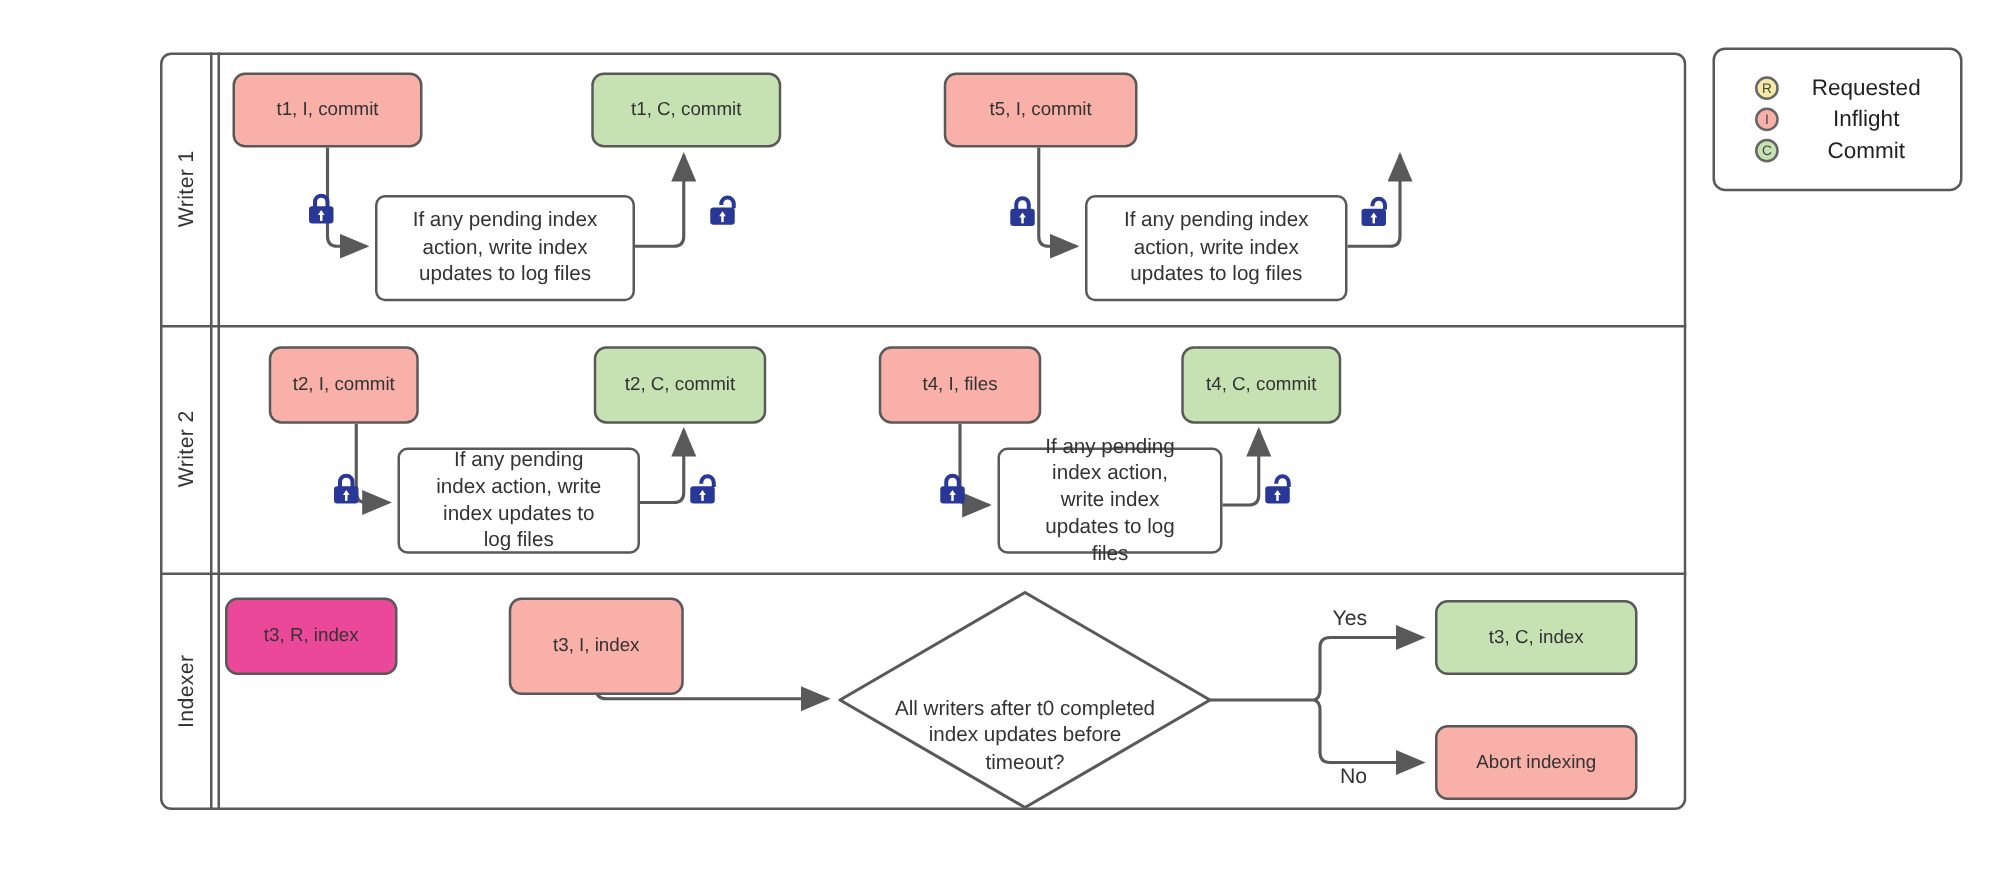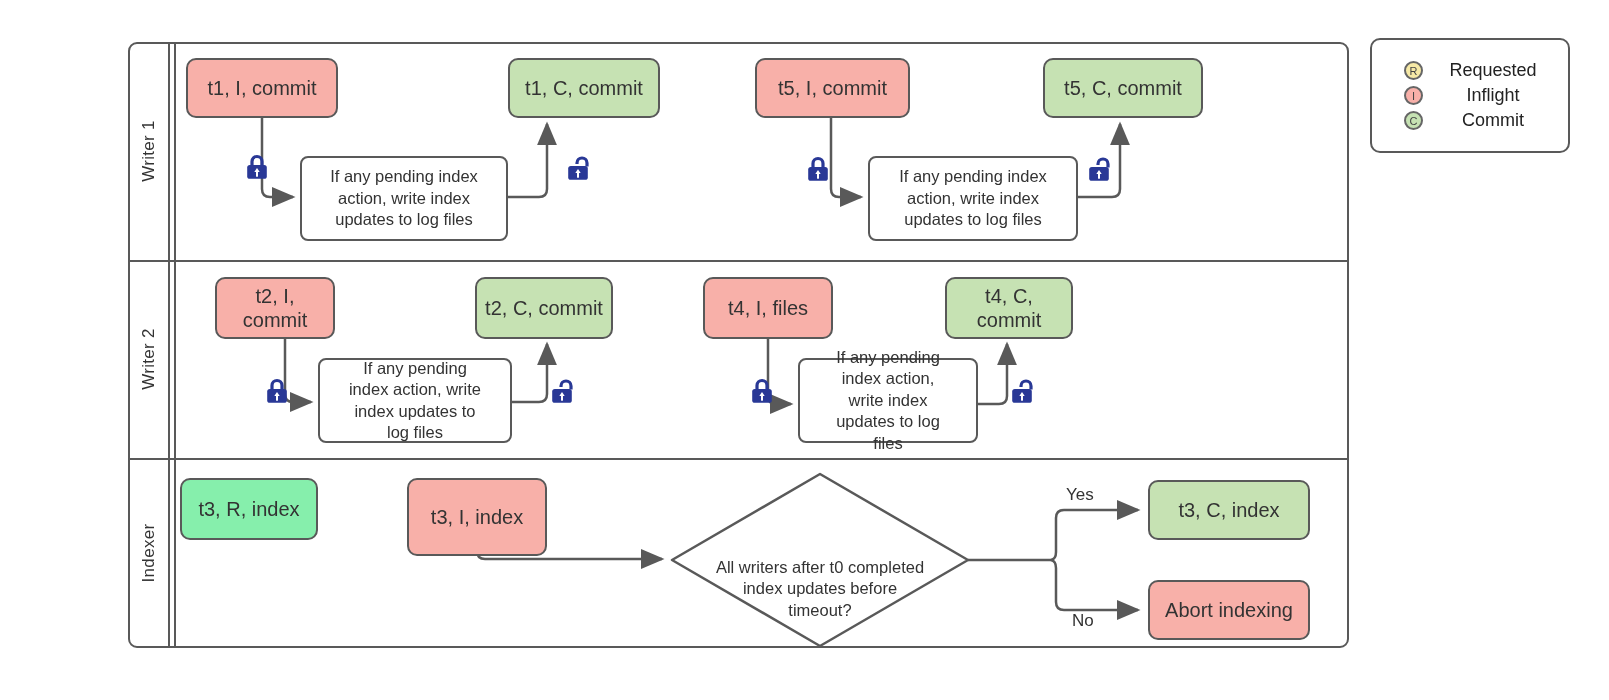--- a/index.html
+++ b/index.html
@@ -15,25 +15,25 @@
   .vline{position:absolute;top:42px;height:606px;width:0;border-left:2.5px solid #595959;}
   .lane-sep{position:absolute;left:128px;width:1221px;height:0;border-top:2.5px solid #595959;}
   .lane-label{
     position:absolute;transform:translate(-50%,-50%) rotate(-90deg);
     font-size:17px;color:#333;white-space:nowrap;letter-spacing:.3px;
   }
   
   .node{
     position:absolute;box-sizing:border-box;border:2.5px solid #595959;border-radius:10px;
     display:flex;align-items:center;justify-content:center;text-align:center;
-    font-size:20px;color:#333;line-height:1.2;padding:2px 6px;
+    font-size:15px;color:#333;line-height:1.2;padding:2px 6px;
   }
   .pink{background:#f8b0a9;}
   .green{background:#c6e2b3;}
-  .yellow{background:#86efac;}
+  .yellow{background:#ec4899;}
   .process{background:#ffffff;border-radius:8px;font-size:16.5px;line-height:1.3;padding:4px 24px;}
   .label-float{position:absolute;font-size:17px;color:#333;}
   .diamond-text{
     position:absolute;display:flex;align-items:center;justify-content:center;text-align:center;
     font-size:16.5px;line-height:1.3;color:#333;
   }
   
   .wires{position:absolute;left:0;top:0;}
   .lock{position:absolute;}
   
@@ -88,24 +88,23 @@
   <div class="vline" style="left:168px;"></div>
   <div class="vline" style="left:174px;"></div>
   <div class="lane-sep" style="top:260px;"></div>
   <div class="lane-sep" style="top:458px;"></div>
 
   <div class="lane-label" style="left:149px;top:151px;">Writer 1</div>
   <div class="lane-label" style="left:149px;top:359px;">Writer 2</div>
   <div class="lane-label" style="left:149px;top:553px;">Indexer</div>
 
   <div class="node pink" style="left:186px;top:58px;width:152px;height:60px;">t1, I, commit</div>
-  <div class="node green" style="left:473px;top:58px;width:152px;height:60px;margin-left:35px;">t1, C, commit</div>
+  <div class="node green" style="left:473px;top:58px;width:152px;height:60px;">t1, C, commit</div>
   <div class="node process" style="left:300px;top:156px;width:208px;height:85px;">If any pending index action, write index updates to log files</div>
   <div class="node pink" style="left:755px;top:58px;width:155px;height:60px;">t5, I, commit</div>
-  <div class="node green" style="left:1043px;top:58px;width:160px;height:60px;">t5, C, commit</div>
   <div class="node process" style="left:868px;top:156px;width:210px;height:85px;">If any pending index action, write index updates to log files</div>
 
   <div class="node pink" style="left:215px;top:277px;width:120px;height:62px;">t2, I, commit</div>
   <div class="node green" style="left:475px;top:277px;width:138px;height:62px;">t2, C, commit</div>
   <div class="node process" style="left:318px;top:358px;width:194px;height:85px;">If any pending index action, write index updates to log files</div>
   <div class="node pink" style="left:703px;top:277px;width:130px;height:62px;">t4, I, files</div>
   <div class="node green" style="left:945px;top:277px;width:128px;height:62px;">t4, C, commit</div>
   <div class="node process" style="left:798px;top:358px;width:180px;height:85px;">If any pending index action, write index updates to log files</div>
 
   <div class="node yellow" style="left:180px;top:478px;width:138px;height:62px;">t3, R, index</div>

